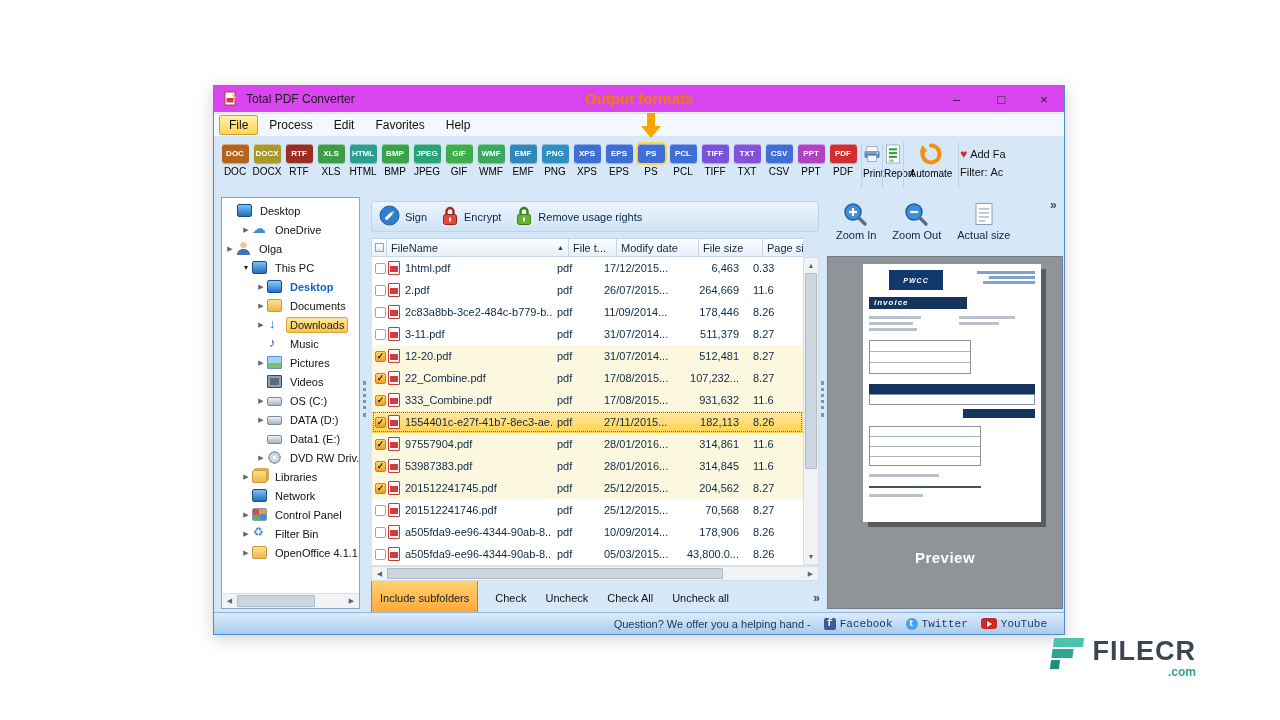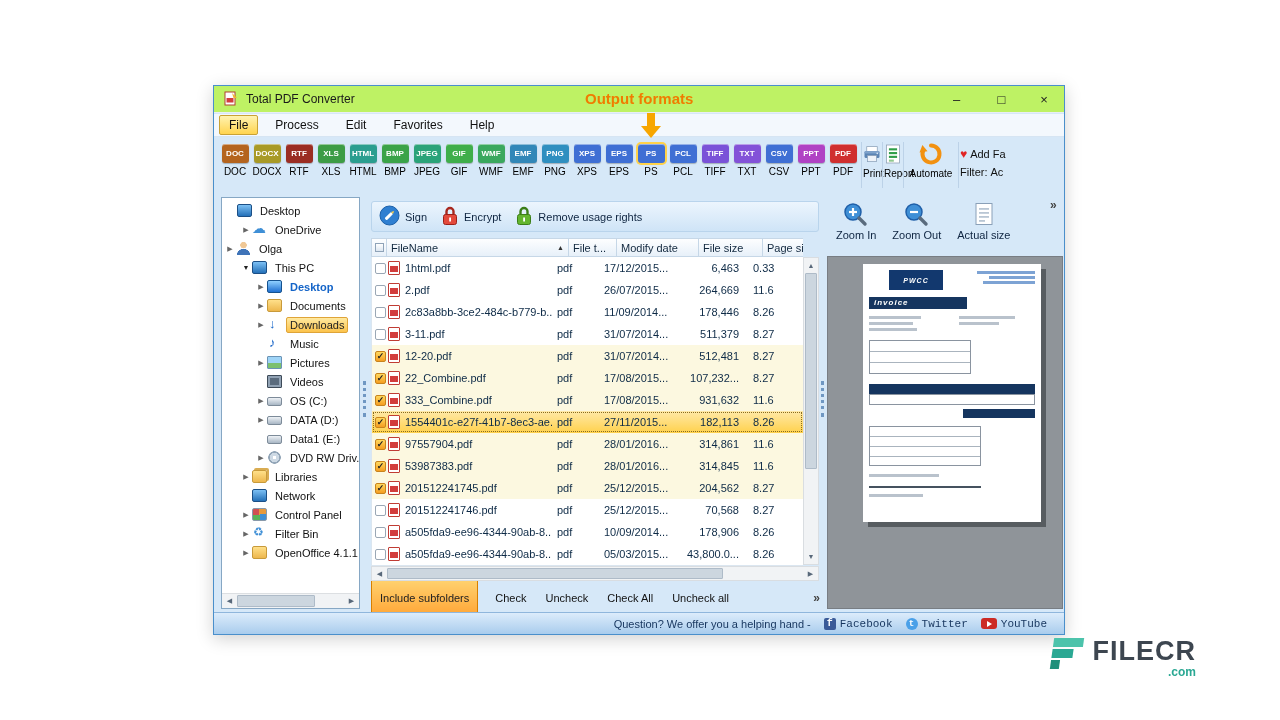--- a/index.html
+++ b/index.html
@@ -14,29 +14,29 @@
   
   .annotation-label { position:absolute; left:585px; top:90px; font-size:15px; font-weight:bold; color:#f07c00; z-index:60; }
   .annotation-arrow { position:absolute; left:641px; top:113px; width:20px; height:26px; z-index:60; }
   .annotation-arrow::before { content:""; position:absolute; left:6px; top:0; width:8px; height:13px; background:#f7a600; }
   .annotation-arrow::after { content:""; position:absolute; left:0; top:13px; border-left:10px solid transparent; border-right:10px solid transparent; border-top:12px solid #f7a600; }
 
   
   .window { position:absolute; left:213px; top:85px; width:852px; height:550px;
     background:#d6e8f8; border:1px solid #4a8fcb; box-shadow:0 4px 16px rgba(0,0,0,.18); }
 
-  .titlebar { position:absolute; left:0; top:0; right:0; height:27px; background:#bef264; display:flex; align-items:center; border-bottom:1px solid #e9eef3; }
+  .titlebar { position:absolute; left:0; top:0; right:0; height:27px; background:#d946ef; display:flex; align-items:center; border-bottom:1px solid #e9eef3; }
   .app-icon { width:16px; height:16px; margin:0 7px 0 9px; flex:none; }
   .title-text { font-size:12px; color:#1a1a1a; }
   .win-controls { margin-left:auto; display:flex; height:100%; }
   .win-btn { width:45px; display:flex; align-items:center; justify-content:center; font-size:13px; color:#222; }
   .win-btn.close { width:40px; }
 
   .menubar { position:absolute; left:0; top:28px; right:0; height:23px; background:#f3f8fd; border-bottom:1px solid #d6e5f3; display:flex; align-items:center; padding-left:5px; font-size:12px; }
-  .menu-item { padding:2px 9px; margin-right:7px; color:#111; border:1px solid transparent; }
+  .menu-item { padding:2px 9px; margin-right:1px; color:#111; border:1px solid transparent; }
   .menu-item.active { background:linear-gradient(#fff3b0,#ffd44f); border:1px solid #c9a235; border-radius:2px; }
 
   
   .format-toolbar { position:absolute; left:0; top:51px; right:0; height:58px; }
   #formats { position:absolute; left:5px; top:7px; display:flex; }
   .fmt { width:32px; text-align:center; }
   .fmt-icon { width:27px; height:19px; margin:0 auto; border-radius:3px; font-size:8px; font-weight:bold; color:#fff; line-height:19px;
     box-shadow: inset 0 1px 0 rgba(255,255,255,.45), 0 1px 1px rgba(0,0,0,.25); }
   .fmt.hl .fmt-icon { box-shadow: 0 0 0 2px #ffd24a, inset 0 1px 0 rgba(255,255,255,.45); }
   .fmt-label { font-size:10px; margin-top:3px; color:#000; white-space:nowrap; }
@@ -694,20 +694,21 @@
       <div class="inv-navy" style="right:6px; top:145px; width:72px; height:9px;"></div>
       <div class="inv-box" style="left:6px; top:162px; width:112px; height:40px;">
         <div class="inv-hline" style="left:0; right:0; top:9px;"></div>
         <div class="inv-hline" style="left:0; right:0; top:19px;"></div>
         <div class="inv-hline" style="left:0; right:0; top:29px;"></div>
       </div>
       <div class="inv-bar" style="left:6px; top:210px; width:70px;"></div>
       <div class="inv-rule" style="left:6px; right:60px; top:222px;"></div>
       <div class="inv-bar" style="left:6px; top:230px; width:54px;"></div>
     </div>
+    <div class="preview-label">Preview</div>
   </div>
 
   <div class="statusbar">
     <span>Question? We offer you a helping hand -</span>
     <span id="social-links" style="display:flex; gap:13px;font-family:Liberation Mono, monospace;">
         <span class="social">
           <span class="ic-facebook"></span>
           <span>Facebook</span>
         </span>
         <span class="social">

